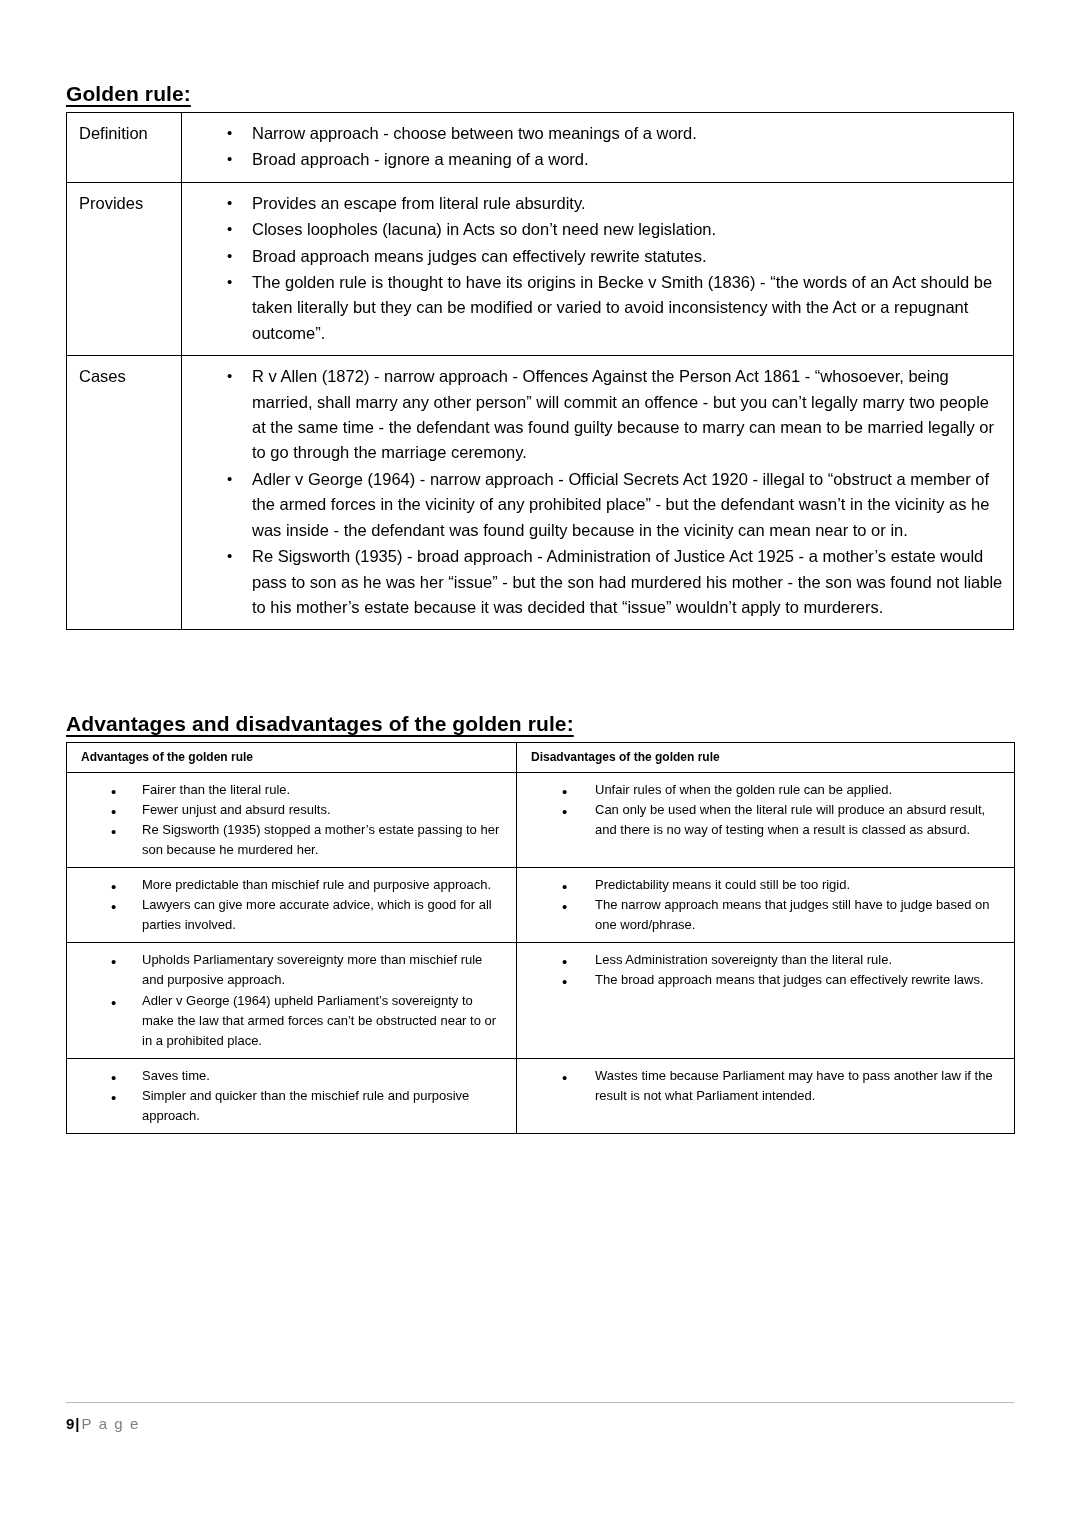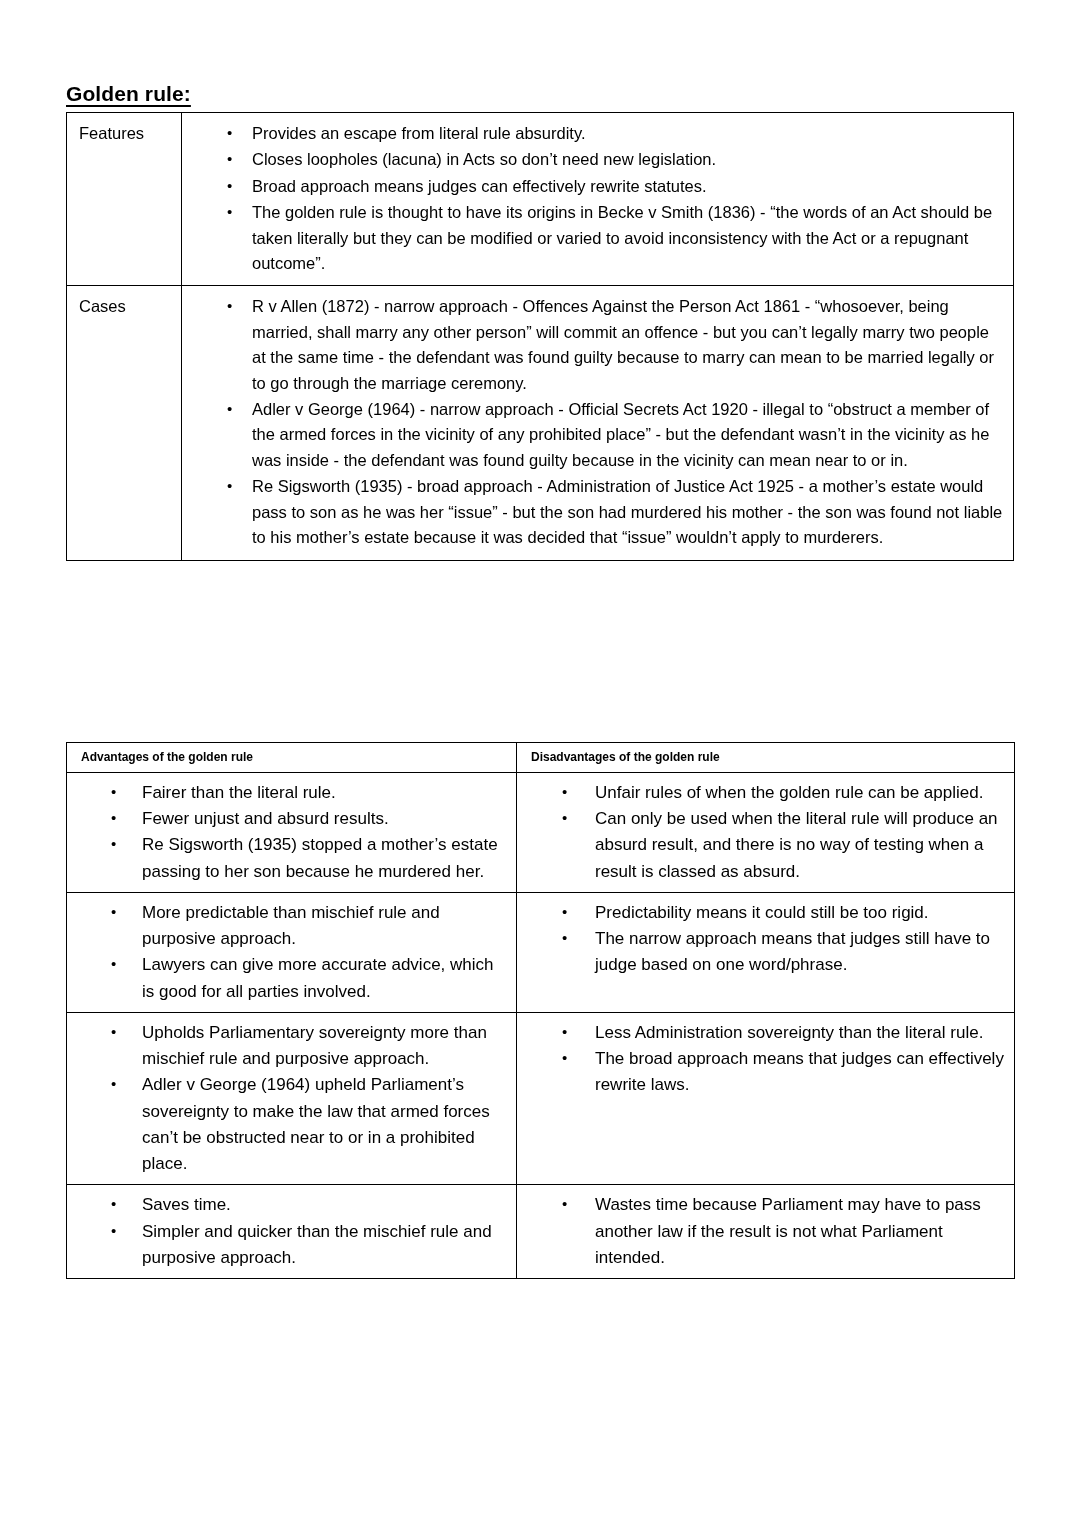--- a/index.html
+++ b/index.html
@@ -111,21 +111,21 @@
     font-weight: bold;
     padding: 6px 0 6px 14px;
     line-height: 1.4;
   }
   #table-adv-disadv td {
     padding: 7px 10px 7px 0;
   }
   
   #table-adv-disadv ul.bl > li {
     padding-left: 75px;
-    font-size: 17px;
+    font-size: 13px;
     line-height: 1.545;
     margin-bottom: 0px;
   }
   #table-adv-disadv ul.bl > li::before {
     left: 44px;
   }
   #table-adv-disadv td.right-col ul.bl > li {
     padding-left: 78px;
   }
   #table-adv-disadv td.right-col ul.bl > li::before {
@@ -161,21 +161,30 @@
 </head>
 <body>
 
 <div class="page">
 
   <h1 class="section-heading" id="heading-golden-rule">Golden rule:</h1>
 
   <table class="doc-table" id="table-golden-rule">
     <tbody>
       <tr>
-        <td class="label-cell">Features</td>
+        <td class="label-cell">Definition</td>
+        <td class="content-cell">
+          <ul class="bl">
+            <li>Narrow approach - choose between two meanings of a word.</li>
+            <li>Broad approach - ignore a meaning of a word.</li>
+          </ul>
+        </td>
+      </tr>
+      <tr>
+        <td class="label-cell">Provides</td>
         <td class="content-cell">
           <ul class="bl">
             <li>Provides an escape from literal rule absurdity.</li>
             <li>Closes loopholes (lacuna) in Acts so don’t need new legislation.</li>
             <li>Broad approach means judges can effectively rewrite statutes.</li>
             <li>The golden rule is thought to have its origins in Becke v Smith (1836) - “the words of an Act should be taken literally but they can be modified or varied to avoid inconsistency with the Act or a repugnant outcome”.</li>
           </ul>
         </td>
       </tr>
       <tr>
@@ -184,20 +193,21 @@
           <ul class="bl">
             <li>R v Allen (1872) - narrow approach - Offences Against the Person Act 1861 - “whosoever, being married, shall marry any other person” will commit an offence - but you can’t legally marry two people at the same time - the defendant was found guilty because to marry can mean to be married legally or to go through the marriage ceremony.</li>
             <li>Adler v George (1964) - narrow approach - Official Secrets Act 1920 - illegal to “obstruct a member of the armed forces in the vicinity of any prohibited place” - but the defendant wasn’t in the vicinity as he was inside - the defendant was found guilty because in the vicinity can mean near to or in.</li>
             <li>Re Sigsworth (1935) - broad approach - Administration of Justice Act 1925 - a mother’s estate would pass to son as he was her “issue” - but the son had murdered his mother - the son was found not liable to his mother’s estate because it was decided that “issue” wouldn’t apply to murderers.</li>
           </ul>
         </td>
       </tr>
     </tbody>
   </table>
 
+  <h1 class="section-heading" id="heading-adv-disadv">Advantages and disadvantages of the golden rule:</h1>
 
   <table class="doc-table" id="table-adv-disadv">
     <colgroup>
       <col class="c-left">
       <col class="c-right">
     </colgroup>
     <thead>
       <tr>
         <th>Advantages of the golden rule</th>
         <th>Disadvantages of the golden rule</th>
@@ -256,14 +266,17 @@
         </td>
         <td class="right-col">
           <ul class="bl">
             <li>Wastes time because Parliament may have to pass another law if the result is not what Parliament intended.</li>
           </ul>
         </td>
       </tr>
     </tbody>
   </table>
 
+  <div class="footer">
+    <span class="footer-text"><span class="footer-num">9</span><span class="footer-sep">|</span><span>P a g e</span></span>
+  </div>
 
 </div>
 
 </body></html>

